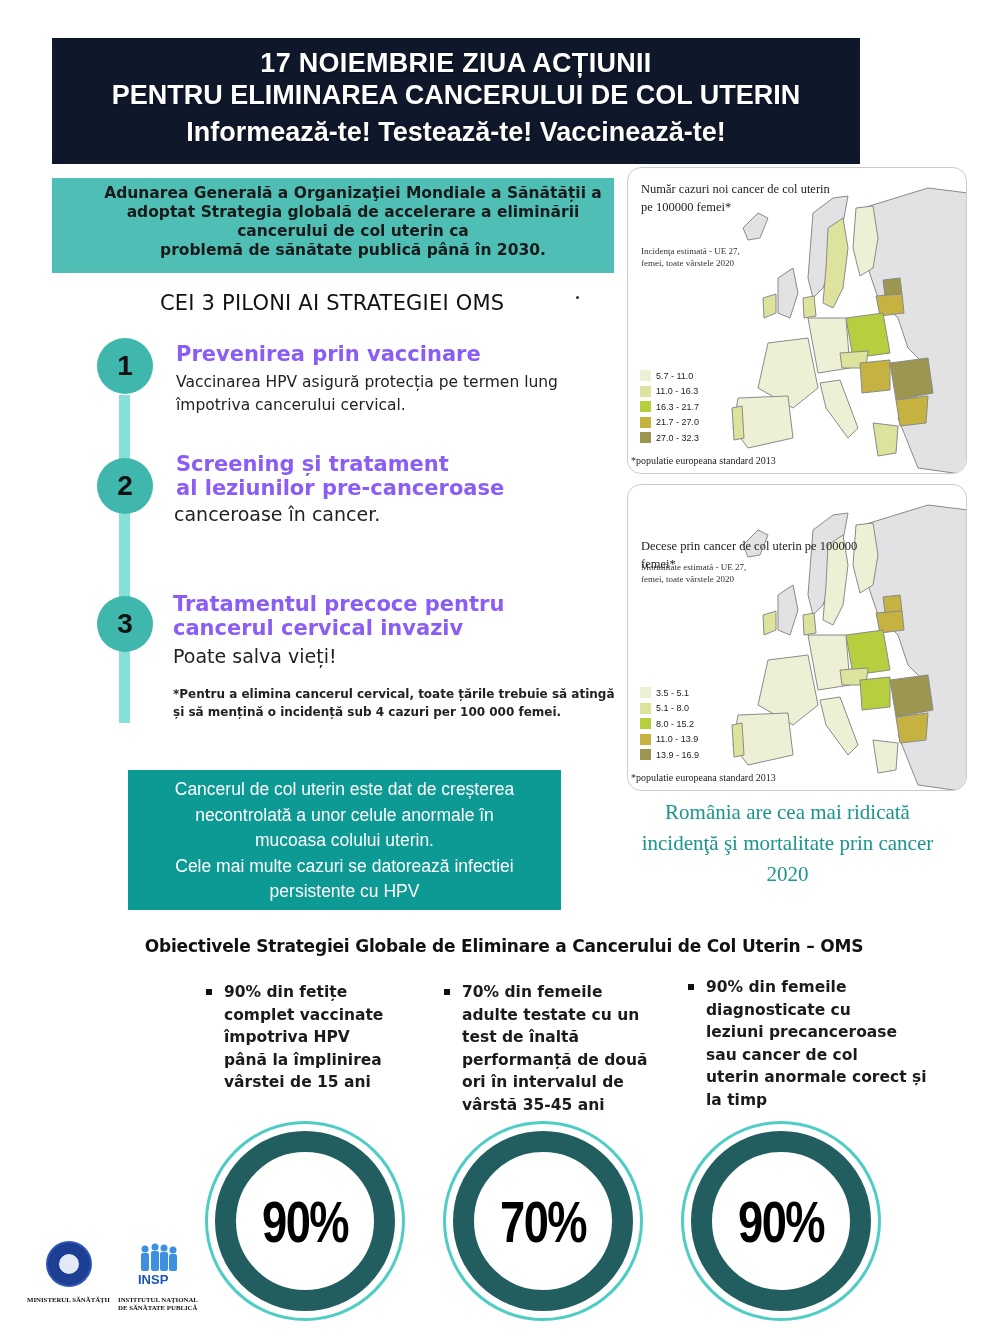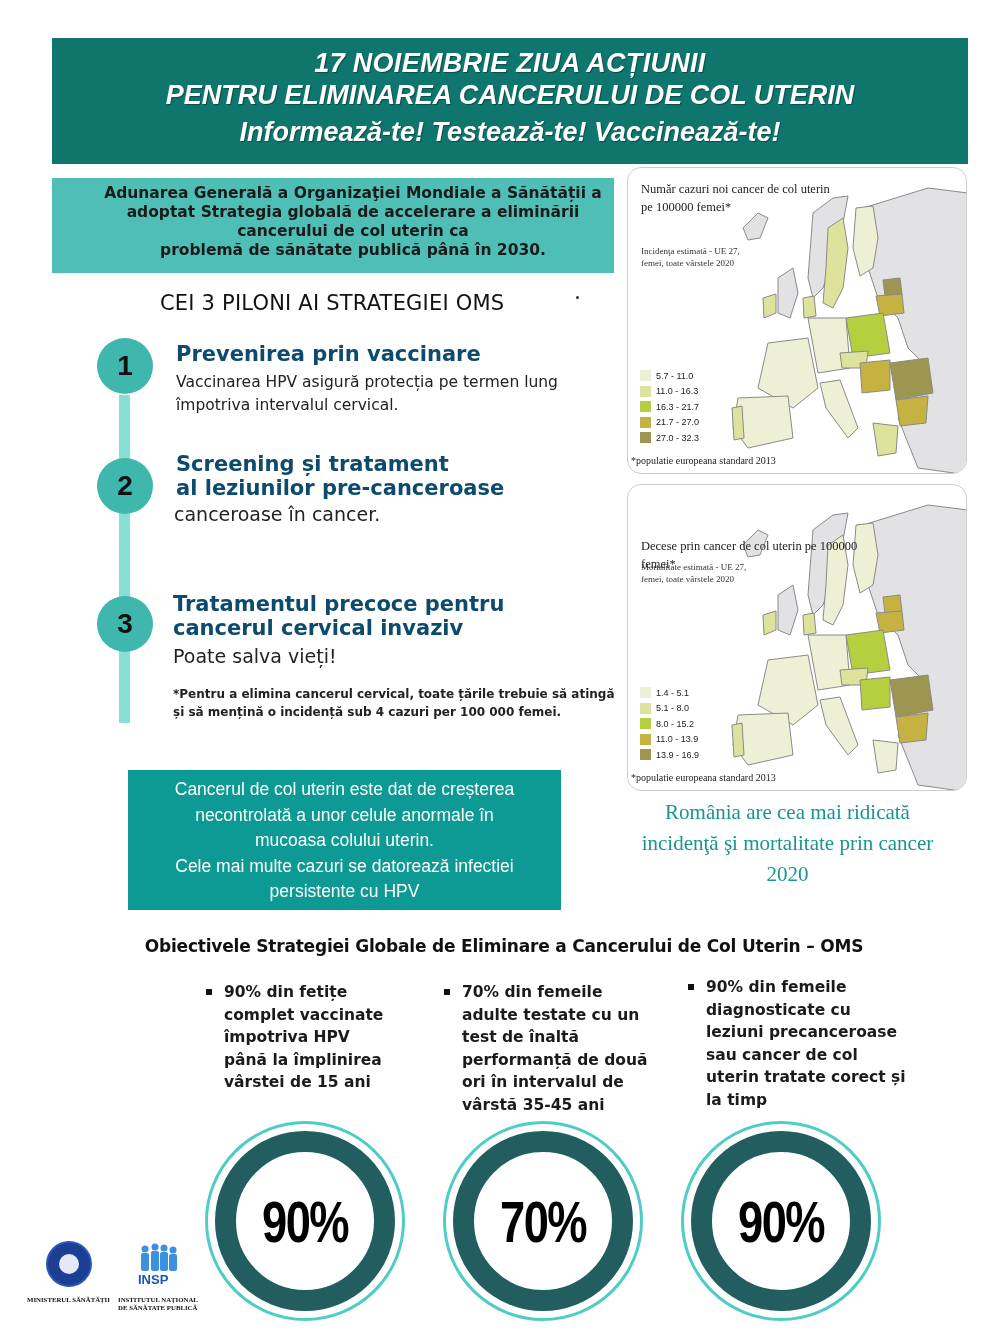--- a/index.html
+++ b/index.html
@@ -1,24 +1,23 @@
 <!DOCTYPE html>
 <html><head>
 <meta charset="utf-8">
 <style>
   * { box-sizing: border-box; margin: 0; padding: 0; }
   html, body { width: 1008px; height: 1344px; background: #ffffff; overflow: hidden; }
   body { position: relative; font-family: "DejaVu Sans", sans-serif; color: #111; }
 
   .banner {
-    position: absolute; left: 52px; top: 38px; width: 916px; height: 126px;
-    background: #0f766e; color: #fff; text-align: center;
+    position: absolute; left: 52px; top: 38px; width: 808px; height: 126px;
+    background: #0f172a; color: #fff; text-align: center;
     font-family: "Liberation Sans", sans-serif; font-weight: bold;
     text-shadow: 1px 1px 1px rgba(0,0,0,0.35);
-    font-style: italic;
   }
   .banner .l1 { font-size: 27px; line-height: 27px; padding-top: 12px; letter-spacing: 0.3px; }
   .banner .l2 { font-size: 27px; line-height: 27px; margin-top: 5px; }
   .banner .l3 { font-size: 27px; line-height: 27px; margin-top: 10px; }
 
   .assembly {
     position: absolute; left: 52px; top: 178px; width: 562px; height: 95px;
     background: #4fbfb6; text-align: center;
     font-family: "DejaVu Sans", sans-serif; font-weight: bold; font-size: 15.5px; line-height: 19px;
     padding-top: 6px; color: #1a1a1a;
@@ -31,21 +30,21 @@
   }
   .dot { position: absolute; left: 576px; top: 296px; width: 3px; height: 3px; background: #333; border-radius: 50%; }
 
   .timeline-line { position: absolute; left: 119px; top: 395px; width: 11px; height: 328px; background: #86e0d6; }
   .num-circle {
     position: absolute; width: 56px; height: 56px; border-radius: 50%;
     background: #3fb7ac; color: #111; font-weight: bold; font-size: 28px;
     display: flex; align-items: center; justify-content: center;
     font-family: "Liberation Sans", sans-serif;
   }
-  .pillar-title { position: absolute; font-family: "DejaVu Sans", sans-serif; font-weight: bold; font-size: 21px; line-height: 24px; color: #0c4a6e; }
+  .pillar-title { position: absolute; font-family: "DejaVu Sans", sans-serif; font-weight: bold; font-size: 21px; line-height: 24px; color: #8b5cf6; }
   .pillar-desc { position: absolute; font-family: "DejaVu Sans", sans-serif; font-size: 15.5px; line-height: 23px; color: #222; }
   .pillar-desc.big { font-size: 19px; line-height: 25px; }
   .footnote { position: absolute; left: 173px; top: 685px; font-size: 12px; font-weight: bold; line-height: 18px; color: #222; }
 
   .map-card {
     position: absolute; left: 627px; width: 340px; border: 1.5px solid #c9ccd0; border-radius: 14px; background: #fff; overflow: hidden;
   }
   .map-card .mtitle { position: absolute; left: 13px; font-family: "Liberation Serif", serif; font-size: 12.5px; line-height: 18px; color: #222; }
   .map-card .msub { position: absolute; left: 13px; font-family: "Liberation Serif", serif; font-size: 9px; line-height: 12px; color: #333; }
   .map-card .legend { position: absolute; left: 12px; }
@@ -109,21 +108,21 @@
 <div class="pillars-title">CEI 3 PILONI AI STRATEGIEI OMS</div>
 <div class="dot"></div>
 <div class="timeline-line"></div>
 
 <div class="num-circle" style="left:97px; top:338px;">1</div>
 <div class="pillar-title" style="left:176px; top:342px;">
   <div>Prevenirea prin vaccinare</div>
 </div>
 <div class="pillar-desc" style="left:176px; top:371px;">
   <div>Vaccinarea HPV asigură protecția pe termen lung</div>
-  <div>împotriva intervalul cervical.</div>
+  <div>împotriva cancerului cervical.</div>
 </div>
 
 <div class="num-circle" style="left:97px; top:458px;">2</div>
 <div class="pillar-title" style="left:176px; top:452px;">
   <div>Screening și tratament</div>
   <div>al leziunilor pre-canceroase</div>
 </div>
 <div class="pillar-desc big" style="left:174px; top:502px;">
   <div>canceroase în cancer.</div>
 </div>
@@ -231,21 +230,21 @@
     <div>Decese prin cancer de col uterin pe 100000</div>
     <div>femei*</div>
   </div>
   <div class="msub" style="top:76px;">
     <div>Mortalitate estimată - UE 27,</div>
     <div>femei, toate vârstele 2020</div>
   </div>
   <div class="legend" style="top:200px;">
     <div class="legend-row">
         <span class="legend-swatch" style="background:#eef0d6"></span>
-        <span>1.4 - 5.1</span>
+        <span>3.5 - 5.1</span>
       </div>
     <div class="legend-row">
         <span class="legend-swatch" style="background:#dde39c"></span>
         <span>5.1 - 8.0</span>
       </div>
     <div class="legend-row">
         <span class="legend-swatch" style="background:#b6cf3e"></span>
         <span>8.0 - 15.2</span>
       </div>
     <div class="legend-row">
@@ -294,21 +293,21 @@
   <span class="line">ori în intervalul de</span>
   <span class="line">vârstă 35-45 ani</span>
 </div>
 
 <div class="objective" style="left:706px; top:976px;">
   <span class="bullet"></span>
   <span class="line">90% din femeile</span>
   <span class="line">diagnosticate cu</span>
   <span class="line">leziuni precanceroase</span>
   <span class="line">sau cancer de col</span>
-  <span class="line">uterin tratate corect și</span>
+  <span class="line">uterin anormale corect și</span>
   <span class="line">la timp</span>
 </div>
 
 <div class="ring" style="left:205px; top:1121px;">
   <div class="inner">
     <span class="pct">90%</span>
   </div>
 </div>
 <div class="ring" style="left:443px; top:1121px;">
   <div class="inner">

